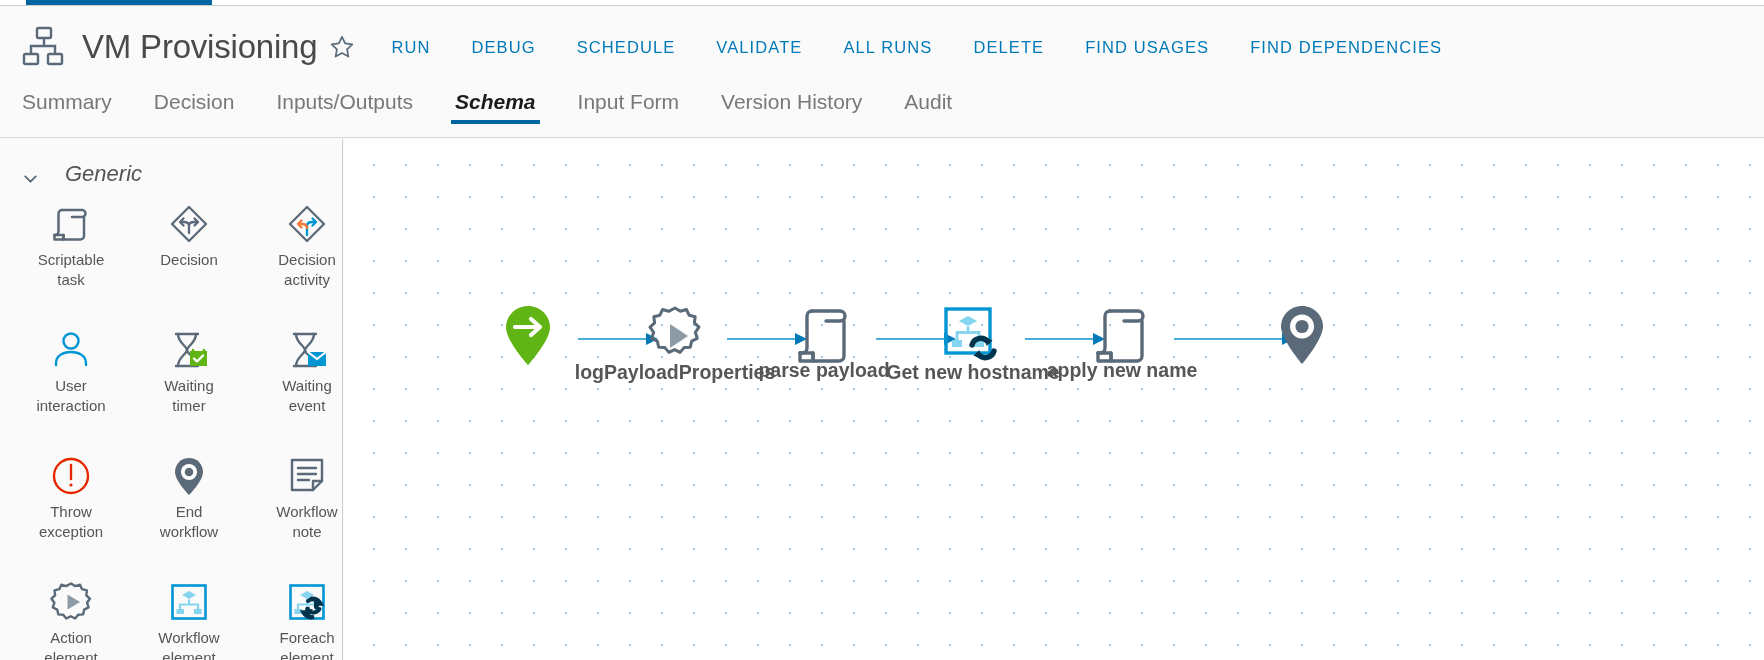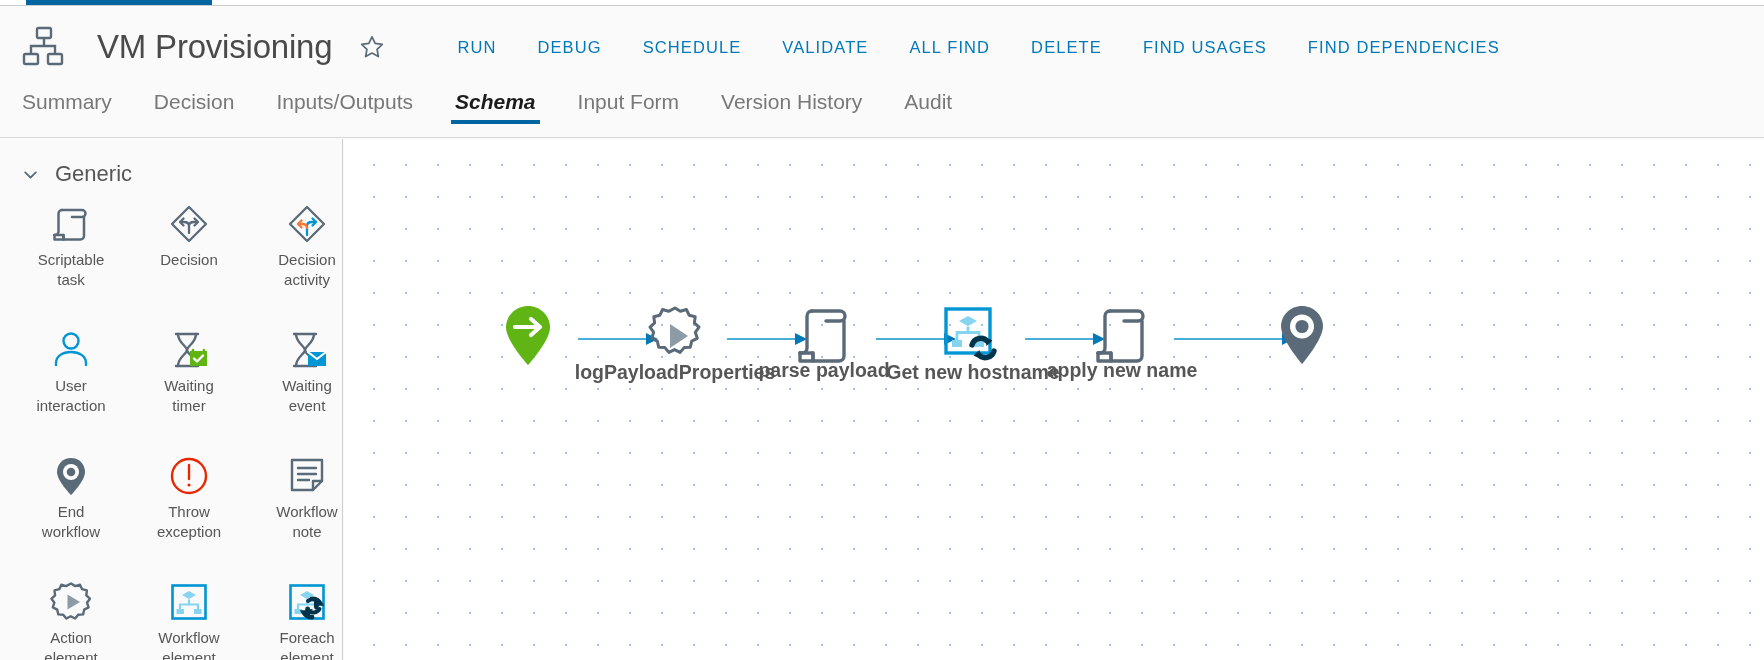--- a/index.html
+++ b/index.html
@@ -20,34 +20,34 @@
   }
   #top-strip .active-tab-indicator {
     position:absolute; left:26px; top:0; width:186px; height:5px;
     background:#0065a0;
   }
 
   
   #header {
     position:absolute; left:0; top:6px; width:1764px; height:82px;
     background:#fafafa;
-    display:flex; align-items:center;gap:15px;
+    display:flex; align-items:center;
   }
   #workflow-icon {
     margin-left:20px; width:48px; height:48px; flex:0 0 auto;
   }
   #page-title {
     font-size:33px; font-weight:400; color:#4a4a4a;
     margin-left:14px; white-space:nowrap;
     letter-spacing:-0.2px;
   }
   #favorite-star { margin-left:12px; width:26px; height:26px; cursor:pointer; }
 
   #action-links {
-    display:flex; align-items:center; margin-left:57px; gap:0;
+    display:flex; align-items:center; margin-left:36px; gap:0;
   }
   .action-link {
     color:#0079b8; font-size:16.5px; letter-spacing:1.1px;
     text-decoration:none; white-space:nowrap; cursor:pointer;
     padding:6px 0; margin-right:41px;
   }
   .action-link:last-child { margin-right:0; }
 
   
   #tabbar {
@@ -69,22 +69,22 @@
   }
 
   
   #palette {
     position:absolute; left:0; top:139px; width:343px; height:521px;
     background:#fafafa;
     border-right:1px solid #cfcfcf;
     overflow:hidden;
   }
   #palette-group-header {
-    display:flex; align-items:center; gap:16px;
-    margin:22px 0 8px 22px; cursor:pointer;
+    display:flex; align-items:flex-end; gap:26px;
+    margin:22px 0 8px 22px; cursor:pointer;font-style:italic;
   }
   #palette-group-header .caret { width:17px; height:17px; flex:0 0 auto; }
   #palette-group-header .gtitle { font-size:22px; color:#555; }
 
   #palette-grid {
     display:grid; grid-template-columns:repeat(3, 98px);
     margin-left:22px; column-gap:0; row-gap:0;gap:20px;
   }
   .palette-item {
     width:98px; display:flex; flex-direction:column; align-items:center;
@@ -142,21 +142,21 @@
     <svg viewBox="0 0 24 24" width="26" height="26" fill="none" stroke="#5b6a78" stroke-width="1.6" stroke-linejoin="round">
       <path d="M12 2.6 l2.9 6.1 6.6.9 -4.8 4.6 1.2 6.6 -5.9-3.2 -5.9 3.2 1.2-6.6 -4.8-4.6 6.6-.9z"></path>
     </svg>
   </span>
 
   <div id="action-links">
     <a class="action-link">RUN</a>
     <a class="action-link">DEBUG</a>
     <a class="action-link">SCHEDULE</a>
     <a class="action-link">VALIDATE</a>
-    <a class="action-link">ALL FIND</a>
+    <a class="action-link">ALL RUNS</a>
     <a class="action-link">DELETE</a>
     <a class="action-link">FIND USAGES</a>
     <a class="action-link">FIND DEPENDENCIES</a>
   </div>
 </div>
 
 <div id="tabbar">
   <div class="tab">Summary</div>
   <div class="tab">Decision</div>
   <div class="tab">Inputs/Outputs</div>
@@ -250,40 +250,40 @@
           <rect x="23" y="24" width="18" height="14" fill="#0095d3" stroke="none"></rect>
           <path d="M23 24 l9 7 l9 -7" stroke="#ffffff" stroke-width="2.2" fill="none"></path>
         </svg>
       </span>
       <span class="pi-label">Waiting
 event</span>
     </div>
 
     <div class="palette-item">
       <span class="pi-icon">
+        <svg viewBox="0 0 44 44" width="44" height="44" fill="none" stroke="#e62700" stroke-width="2.4" stroke-linecap="round">
+          <circle cx="22" cy="22" r="17"></circle>
+          <path d="M22 11 v14"></path>
+          <circle cx="22" cy="31" r="1.6" fill="#e62700" stroke="none"></circle>
+        </svg>
+      </span>
+      <span class="pi-label">Throw
+exception</span>
+    </div>
+
+    <div class="palette-item">
+      <span class="pi-icon">
         <svg viewBox="0 0 44 44" width="44" height="44">
           <path d="M22 4 C14 4 8 10.2 8 18 C8 27 22 41 22 41 C22 41 36 27 36 18 C36 10.2 30 4 22 4 Z" fill="#5b6a78"></path>
           <circle cx="22" cy="18" r="8" fill="#ffffff"></circle>
           <circle cx="22" cy="18" r="4.3" fill="#5b6a78"></circle>
         </svg>
       </span>
       <span class="pi-label">End
 workflow</span>
-    </div>
-
-    <div class="palette-item">
-      <span class="pi-icon">
-        <svg viewBox="0 0 44 44" width="44" height="44" fill="none" stroke="#e62700" stroke-width="2.4" stroke-linecap="round">
-          <circle cx="22" cy="22" r="17"></circle>
-          <path d="M22 11 v14"></path>
-          <circle cx="22" cy="31" r="1.6" fill="#e62700" stroke="none"></circle>
-        </svg>
-      </span>
-      <span class="pi-label">Throw
-exception</span>
     </div>
 
     <div class="palette-item">
       <span class="pi-icon">
         <svg viewBox="0 0 44 44" width="44" height="44" fill="none" stroke="#5b6a78" stroke-width="2.4" stroke-linejoin="round" stroke-linecap="round">
           <path d="M7 6 h30 v21 l-9 9 h-21 Z"></path>
           <path d="M37 27 h-9 v9"></path>
           <path d="M13 14 h18 M13 20 h18 M13 26 h11"></path>
         </svg>
       </span>

